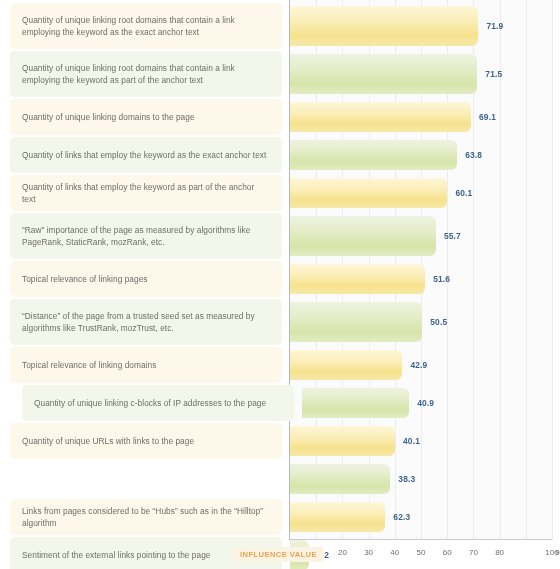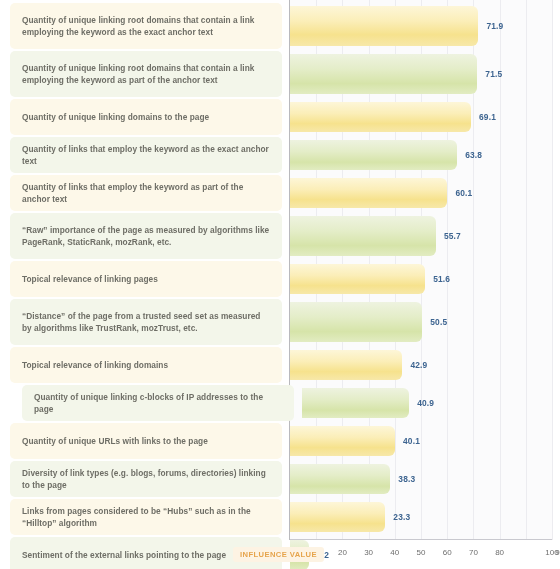--- a/index.html
+++ b/index.html
@@ -27,21 +27,21 @@
   }
 
   
   .row{
     position:absolute;left:0;width:560px;
   }
   .label-cell{
     position:absolute;left:10px;top:0;width:272px;height:100%;
     border-radius:5px;
     box-sizing:border-box;
-    display:flex;align-items:center;font-weight:bold;
+    display:flex;align-items:center;
   }
   .label-cell.tint-y{background:#fdf8e9;}
   .label-cell.tint-g{background:#f3f6ea;}
   .label-text{
     display:block;
     padding:0 12px 0 12px;
     font-size:8.3px;
     line-height:12.4px;
     color:#6e6e66;
     letter-spacing:.005em;
@@ -171,32 +171,29 @@
         <div class="bar-value" style="left: 405.158px;">40.9</div>
       </div>
       <div class="row" style="top: 423px; height: 36px;">
         <div class="label-cell tint-y">
           <span class="label-text">Quantity of unique URLs with links to the page</span>
         </div>
         <div class="bar c-y" style="width: 105.062px;"></div>
         <div class="bar-value" style="left: 403.062px;">40.1</div>
       </div>
       <div class="row" style="top: 461px; height: 36px;">
-        <div class="label-cell tint-g">
-          <span class="label-text">Diversity of link types (e.g. blogs, forums, directories) linking to the page</span>
-        </div>
         <div class="bar c-g" style="width: 100.346px;"></div>
         <div class="bar-value" style="left: 398.346px;">38.3</div>
       </div>
       <div class="row" style="top: 499px; height: 36px;">
         <div class="label-cell tint-y">
           <span class="label-text">Links from pages considered to be “Hubs” such as in the “Hilltop” algorithm</span>
         </div>
         <div class="bar c-y" style="width: 95.368px;"></div>
-        <div class="bar-value" style="left: 393.368px;">23.3</div>
+        <div class="bar-value" style="left: 393.368px;">62.3</div>
       </div>
       <div class="row" style="top: 537px; height: 36px;">
         <div class="label-cell tint-g">
           <span class="label-text">Sentiment of the external links pointing to the page</span>
         </div>
         <div class="bar c-g" style="width: 18.864px;"></div>
         <div class="bar-value" style="left: 316.864px;">7.2</div>
       </div>
     </div>
 

